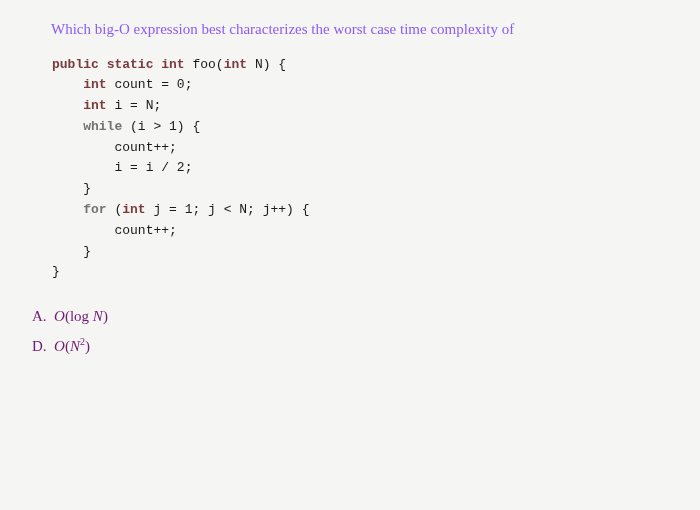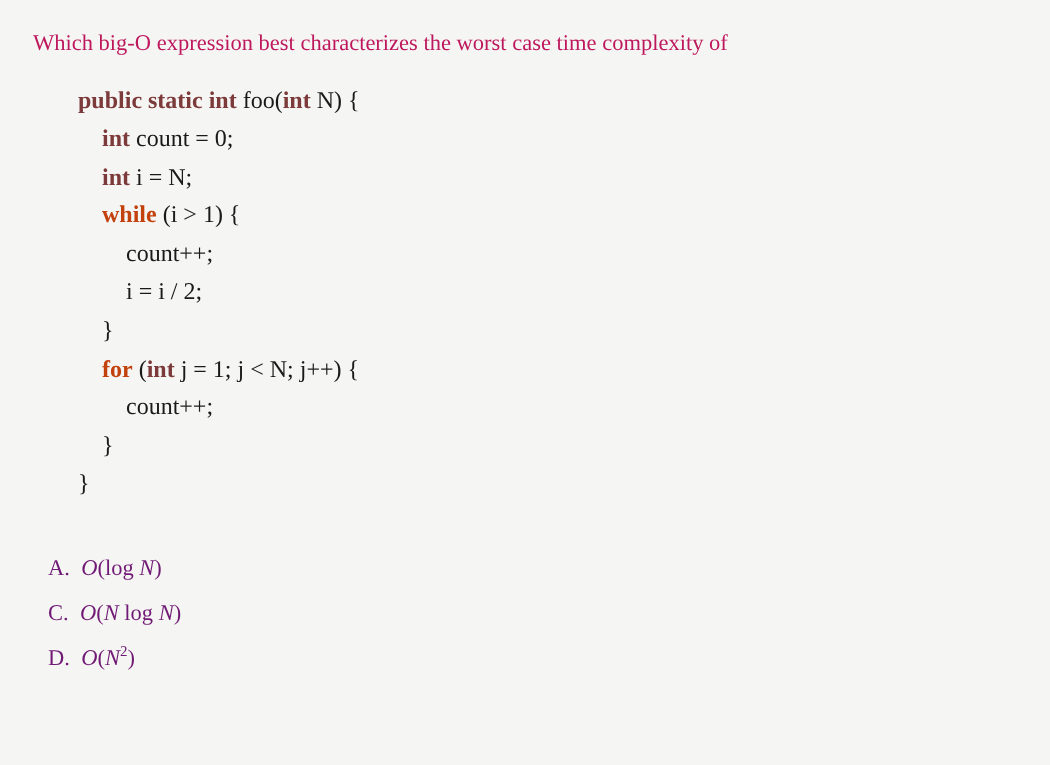--- a/index.html
+++ b/index.html
@@ -16,43 +16,44 @@
       font-size: 15px;
       color: #1a1a1a;
       padding: 18px 22px;
       overflow: hidden;
     }
 
     .question-text {
       font-size: 15px;
       line-height: 1.5;
       margin-bottom: 14px;
-      color: #be185d;
+      color: #8b5cf6;
+      margin-left: 29px;
     }
 
     .code-block {
-      font-family: Liberation Serif, serif;
-      font-size: 16px;
+      font-family: Liberation Mono, monospace;
+      font-size: 13px;
       line-height: 1.6;
       margin-left: 30px;
-      margin-bottom: 28px;
+      margin-bottom: 18px;
     }
 
     .code-line {
       display: block;
       white-space: pre;
     }
 
     .kw {
       color: #7c3a3a;
       font-weight: bold;
     }
 
     .kw-blue {
-      color: #c2410c;
+      color: #737373;
       font-weight: bold;
     }
 
     .plain {
       color: #1a1a1a;
     }
 
     .answers {
       margin-left: 10px;
       line-height: 2.0;
@@ -97,15 +98,14 @@
   <span class="code-line plain">        <span class="plain">count++;</span></span>
 
   <span class="code-line plain">    <span class="plain">}</span></span>
 
 
   <span class="code-line plain"><span class="plain">}</span></span>
 </div>
 
 <div class="answers">
   <span class="answer-item">A.&nbsp; <i>O</i>(log <i>N</i>)</span>
-  <span class="answer-item">C.&nbsp; <i>O</i>(<i>N</i> log <i>N</i>)</span>
   <span class="answer-item">D.&nbsp; <i>O</i>(<i>N</i><sup>2</sup>)</span>
 </div>
 
 </body></html>

